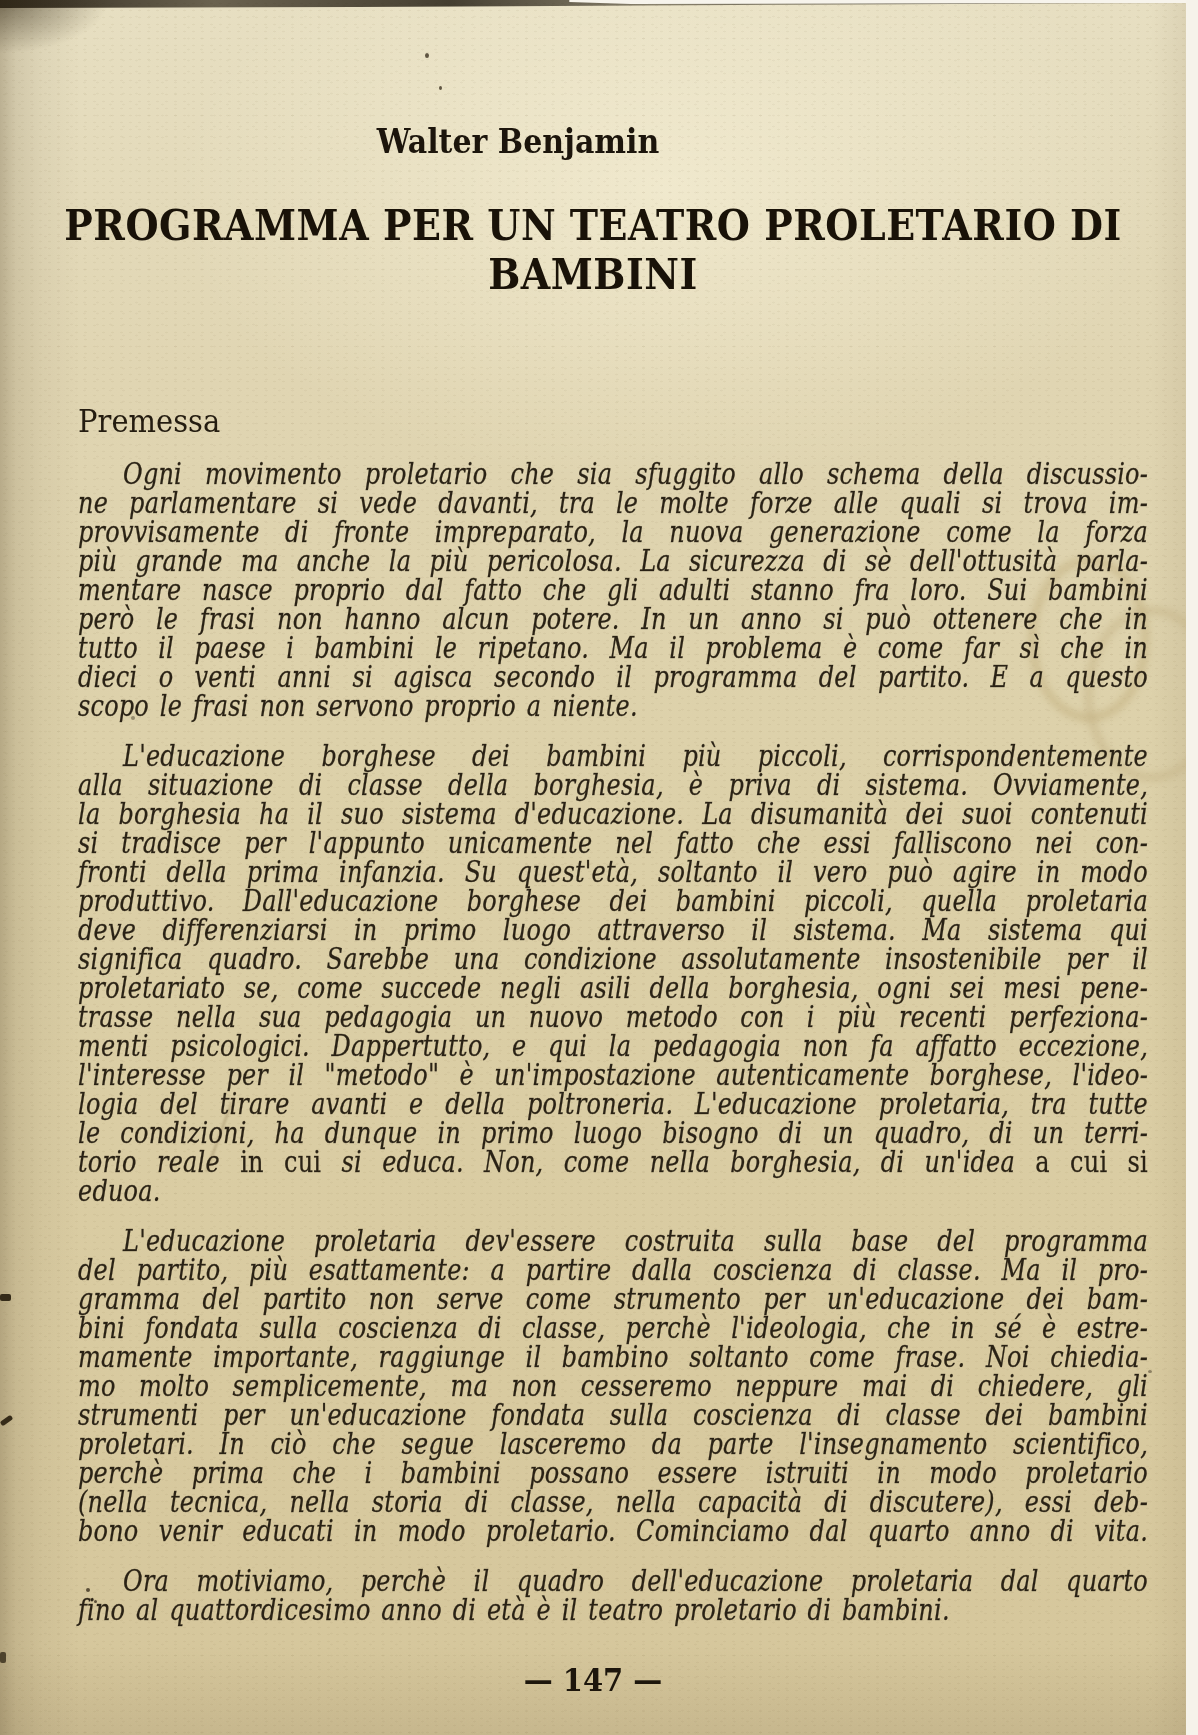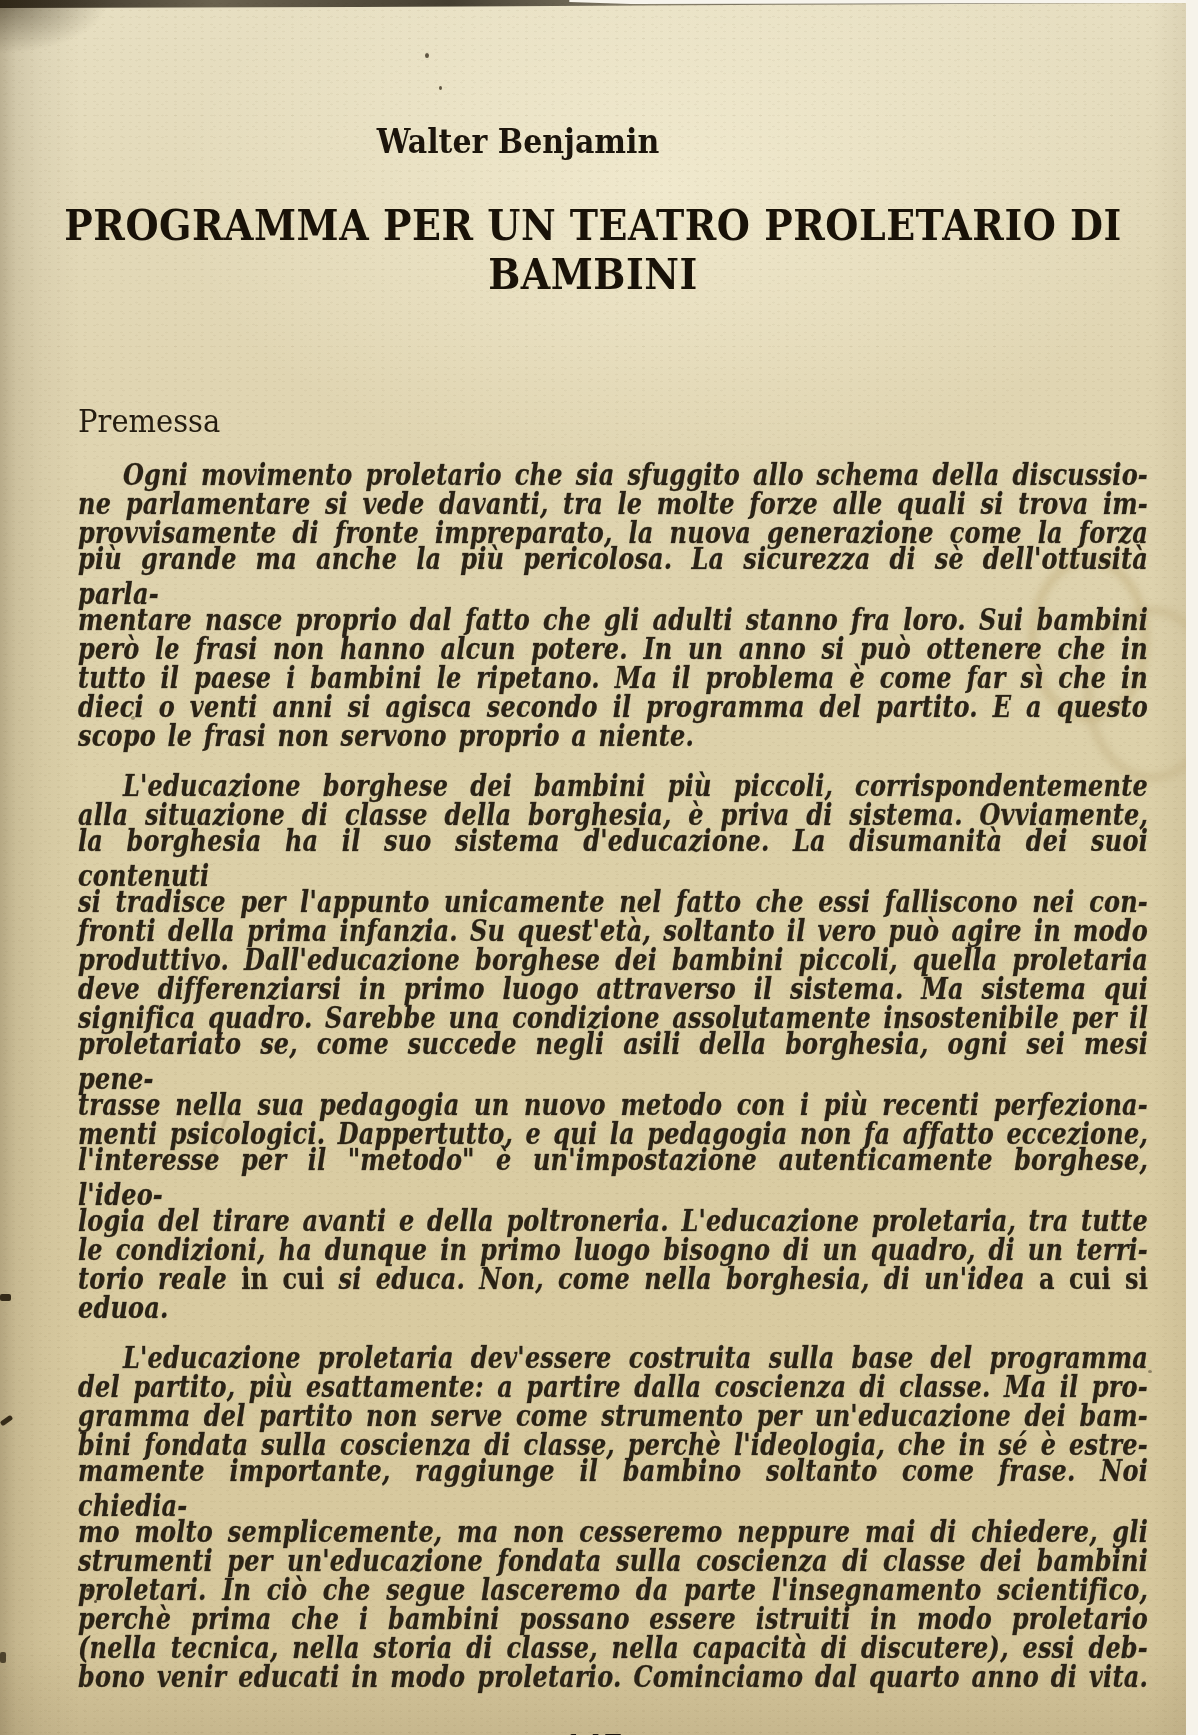--- a/index.html
+++ b/index.html
@@ -97,21 +97,20 @@
     font-size: 29px;
     line-height: 34px;
     color: #241c10;
     transform: scaleY(1.1);
     transform-origin: left center;
   }
   .body {
     margin: 22px 38px 0 78px;
     font-size: 24px;
     color: #2a2215;
-    font-weight: bold;
   }
   .paragraph { margin: 0 0 21px 0; }
   .line {
     font-style: italic;
     line-height: 29px;
     text-align: justify;
     text-align-last: justify;
     word-spacing: 3px;
     letter-spacing: 0.2px;
     transform: scaleY(1.22);
@@ -194,17 +193,21 @@
           <div class="line">gramma del partito non serve come strumento per un'educazione dei bam-</div>
           <div class="line">bini fondata sulla coscienza di classe, perchè l'ideologia, che in sé è estre-</div>
           <div class="line">mamente importante, raggiunge il bambino soltanto come frase. Noi chiedia-</div>
           <div class="line">mo molto semplicemente, ma non cesseremo neppure mai di chiedere, gli</div>
           <div class="line">strumenti per un'educazione fondata sulla coscienza di classe dei bambini</div>
           <div class="line">proletari. In ciò che segue lasceremo da parte l'insegnamento scientifico,</div>
           <div class="line">perchè prima che i bambini possano essere istruiti in modo proletario</div>
           <div class="line">(nella tecnica, nella storia di classe, nella capacità di discutere), essi deb-</div>
           <div class="line">bono venir educati in modo proletario. Cominciamo dal quarto anno di vita.</div>
         </div>
+        <div class="paragraph">
+          <div class="line indent">Ora motiviamo, perchè il quadro dell'educazione proletaria dal quarto</div>
+          <div class="line no-just">fino al quattordicesimo anno di età è il teatro proletario di bambini.</div>
+        </div>
       </div>
 
     <div class="pageno">— 147 —</div>
   </div>
 </div>
 
 </body></html>

